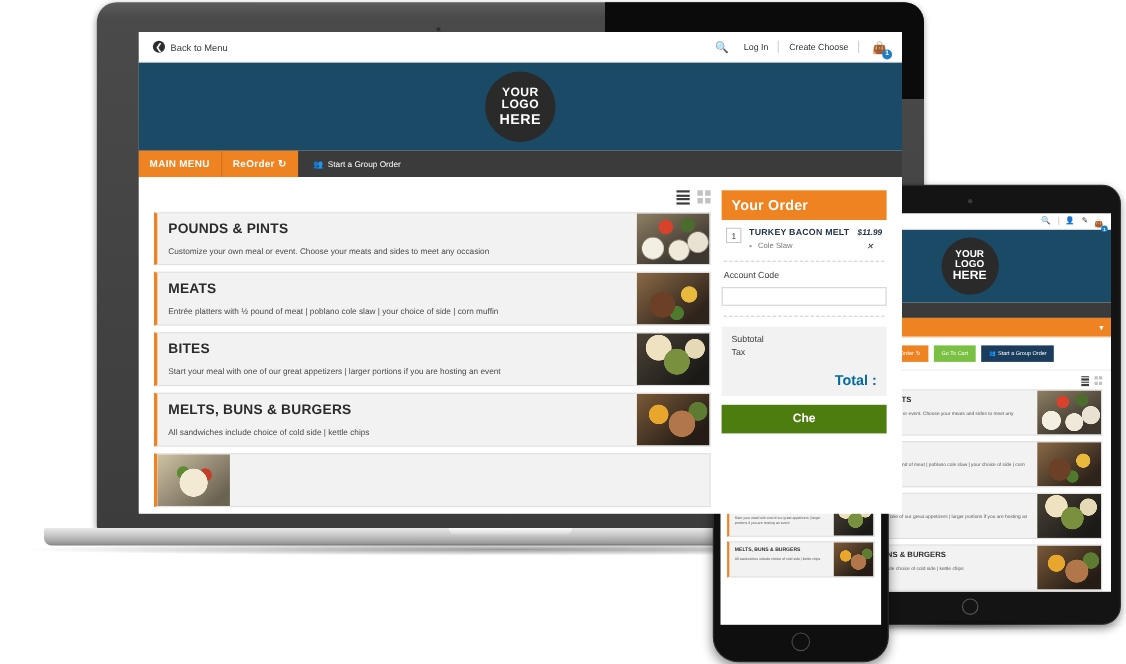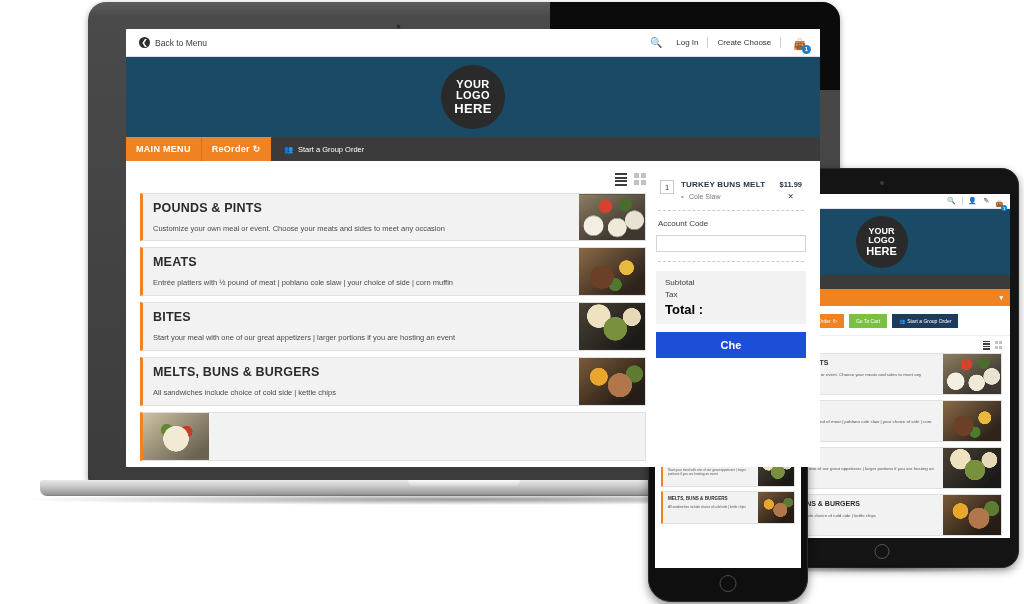--- a/index.html
+++ b/index.html
@@ -168,35 +168,35 @@
   .qty-box {
     width: 14px; height: 14px; border: 1px solid #c9c9c9; background: #fff;
     font-size: 7.5px; color: #333; display: flex; align-items: center; justify-content: center; flex: none;
   }
   .item-mid { flex: 1; }
   .item-name { font-size: 8px; font-weight: bold; color: #23364a; line-height: 1.3; letter-spacing: .2px; }
   .item-opt { font-size: 7px; color: #777; margin-top: 3px; padding-left: 8px; position: relative; }
   .item-opt:before {
     content: "\2022"; position: absolute; left: 0; top: -1px; color: #999; font-size: 8px;
   }
-  .item-right { text-align: center; }
+  .item-right { text-align: center; font-style: italic; }
   .item-price { font-size: 7.5px; color: #23364a; font-weight: bold; }
   .item-remove { font-size: 7.5px; color: #333; margin-top: 3px; }
   .dashed { border-top: 1px dashed #cbcbcb; margin: 9px 2px 8px 2px; }
 
   .coupon-label { font-size: 8px; color: #3b3b3b; margin-bottom: 4px; padding-left: 2px; }
   .coupon-input {
     width: 100%; height: 17px; border: 1px solid #d4d4d4; background: #fff;
     font-size: 8px; padding: 0 5px; color: #333;
   }
   .totals { background: #f2f2f2; padding: 7px 9px; margin-top: 9px; }
   .tot-row { display: flex; justify-content: flex-start; gap: 10px; font-size: 8px; color: #3b3b3b; margin-bottom: 3px; }
-  .tot-total { display: flex; justify-content: flex-start; gap: 8px; color: #000000; font-size: 13px; font-weight: bold; margin-top: 3px; }
+  .tot-total { display: flex; justify-content: flex-end; gap: 8px; color: #0369a1; font-size: 13px; font-weight: bold; margin-top: 13px; }
   .checkout-btn {
-    background: #1d4ed8; color: #fff; text-align: center; font-size: 11px;
+    background: #4d7c0f; color: #fff; text-align: center; font-size: 11px;
     font-weight: bold; padding: 7px 0; margin-top: 8px;
   }
 
   
   .tablet { position: absolute; left: 744px; top: 168px; width: 275px; height: 400px; }
   .tablet-body {
     position: absolute; inset: 0; background: #141414;
     border-radius: 17px; padding: 26px 9px 30px 9px;
     box-shadow: 0 3px 8px rgba(0,0,0,.4);
     border: 1px solid #2a2a2a;
@@ -413,25 +413,26 @@
                 </div>
                 <div class="cat-img img-melts"></div>
               </div>
 
               <div class="cat-card">
                 <div class="cat-img img-tacos"></div>
               </div>
             </div>
 
             <div class="order-col">
+              <div class="order-head">Your Order</div>
               <div class="order-body">
                 <div class="order-item">
                   <div class="qty-box">1</div>
                   <div class="item-mid">
-                    <div class="item-name">TURKEY BUNS MELT</div>
+                    <div class="item-name">TURKEY BACON MELT</div>
                     <div class="item-opt">Cole Slaw</div>
                   </div>
                   <div class="item-right">
                     <div class="item-price">$11.99</div>
                     <div class="item-remove">✕</div>
                   </div>
                 </div>
                 <div class="dashed"></div>
                 <div class="coupon-label">Account Code</div>
                 <input class="coupon-input" value="" style="">

